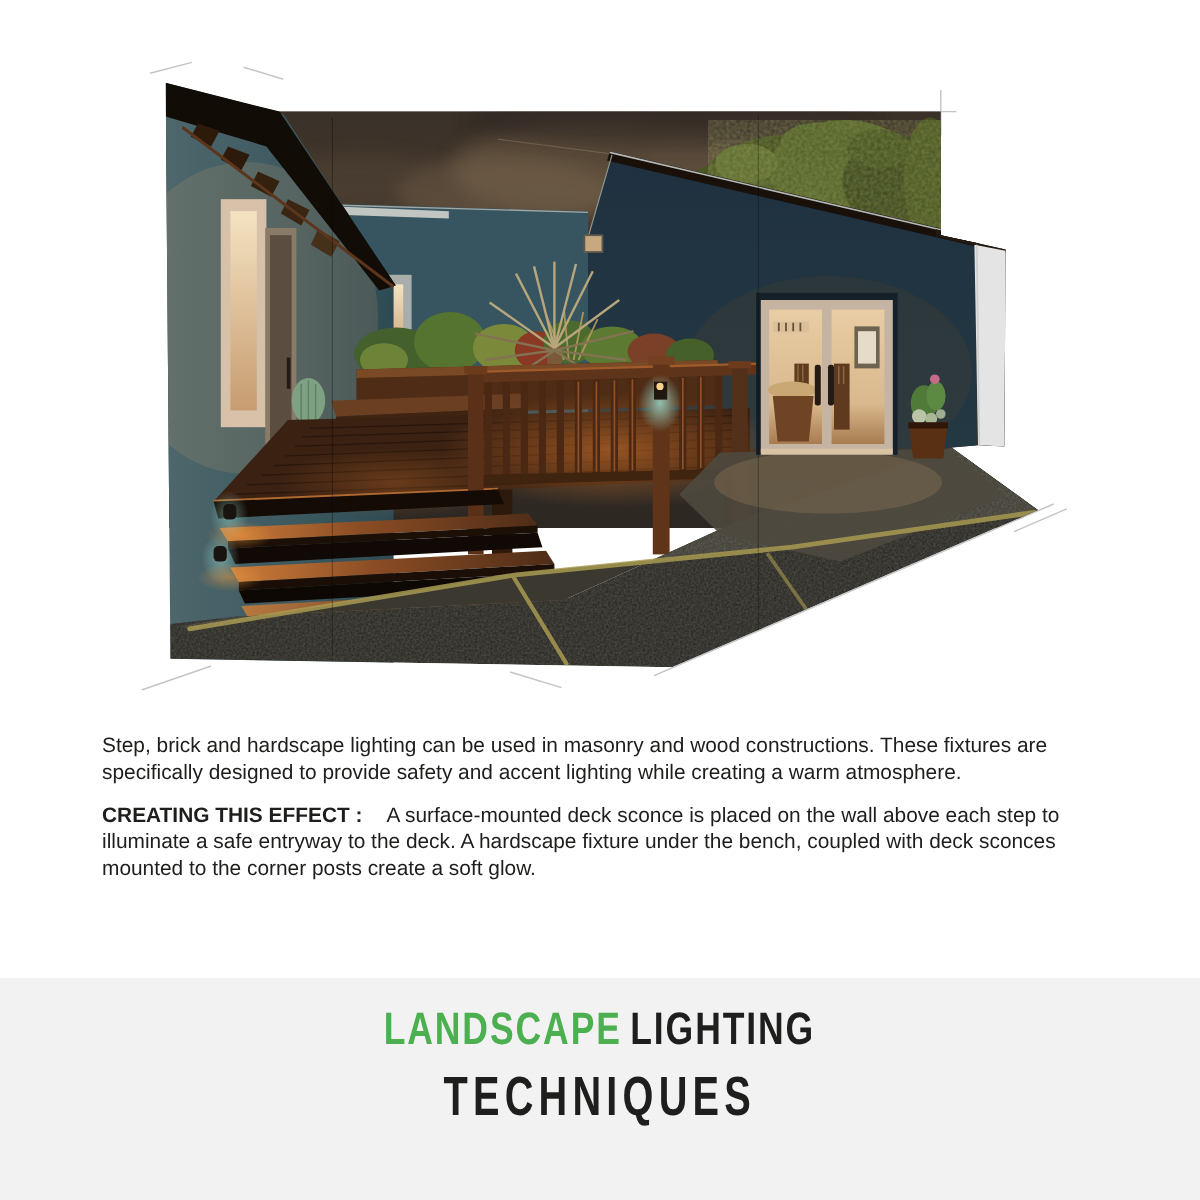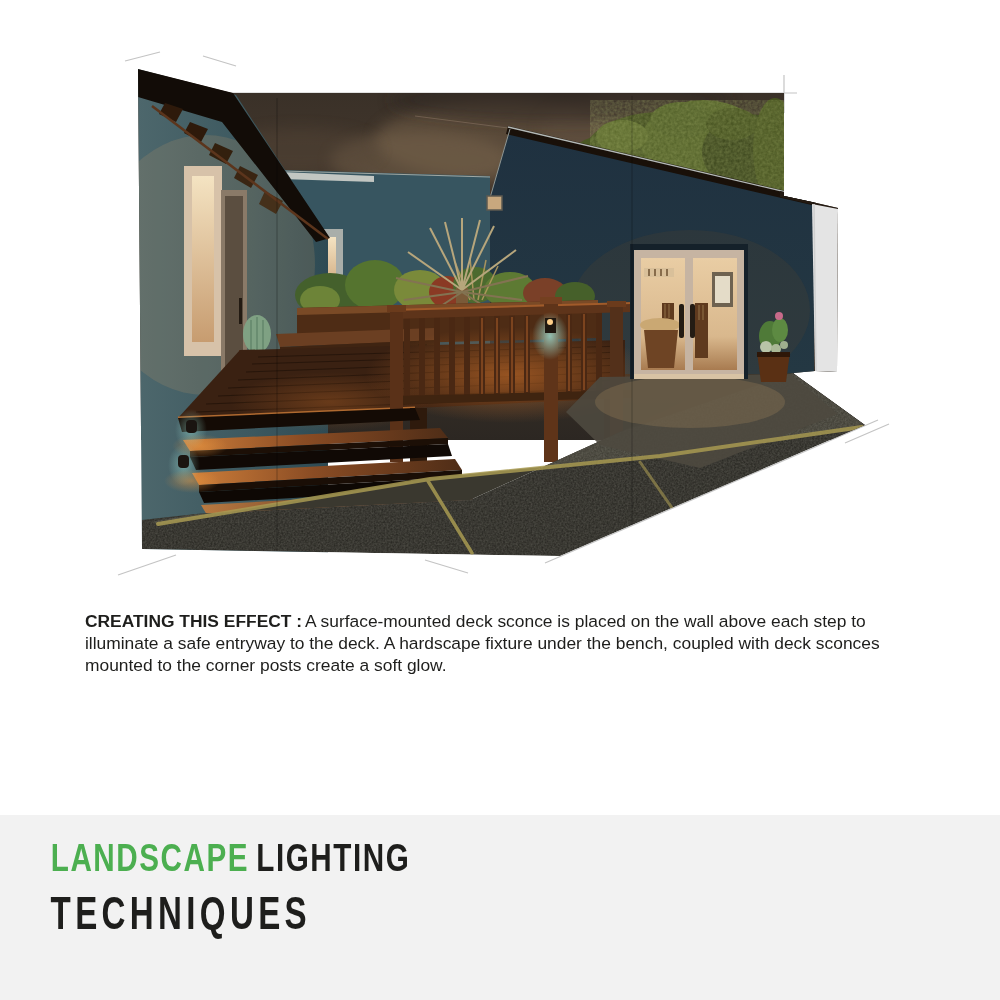--- a/index.html
+++ b/index.html
@@ -12,25 +12,25 @@
   .hero svg { display:block; }
 
   .content { position:absolute; left:85px; top:610px; width:852px; color:var(--text-dark,#1e1e1c); }
   .headline {
     color:var(--accent-green,#4caf50);
     font-size:47px; font-weight:bold; line-height:44px; letter-spacing:1px;
     margin-bottom:12px;
   }
   .condense { display:inline-block; transform:scaleX(.74); transform-origin:left center; white-space:nowrap; }
   .content p { font-size:17.4px; line-height:22px; margin-bottom:14px; }
-  .content p strong { margin-right:3px; }
+  .content p strong { margin-right:20px; }
 
   .footer {
     position:absolute; left:0; top:815px; width:1000px; height:185px;
-    background:var(--footer-background,#f2f2f2); text-align:left;
+    background:var(--footer-background,#f2f2f2); text-align:center;
   }
   .series-line { margin-top:25px; font-size:38px; font-weight:bold; letter-spacing:2px; line-height:36px; }
   .condense-center { display:inline-block; transform:scaleX(.78); transform-origin:center; white-space:nowrap; }
   .condense-center-big { display:inline-block; transform:scaleX(.72); transform-origin:center; white-space:nowrap; }
   .series-accent { color:var(--accent-green,#4caf50); }
   .series-rest { color:var(--text-dark,#1e1e1c); margin-left:9px; }
   .series-title { font-size:46px; font-weight:bold; letter-spacing:6px; color:var(--text-dark,#1e1e1c); line-height:66px; margin-top:4px; }
 </style>
 </head>
 <body>
@@ -389,20 +389,21 @@
 
       <g stroke="#000000" stroke-width="1">
         <line x1="277" y1="98" x2="277" y2="546" opacity="0.28"></line>
         <line x1="632" y1="96" x2="632" y2="556" opacity="0.25"></line>
       </g>
     </g>
   </svg>
   </div>
 
   <div class="content">
+    <p>Step, brick and hardscape lighting can be used in masonry and wood constructions. These fixtures are specifically designed to provide safety and accent lighting while creating a warm atmosphere.</p>
     <p><strong>CREATING THIS EFFECT :</strong><span>A surface-mounted deck sconce is placed on the wall above each step to illuminate a safe entryway to the deck. A hardscape fixture under the bench, coupled with deck sconces mounted to the corner posts create a soft glow.</span></p>
   </div>
 
   <div class="footer">
     <div class="series-line">
       <span class="condense-center"><span class="series-accent">LANDSCAPE</span><span class="series-rest">LIGHTING</span></span>
     </div>
     <div class="series-title">
       <span class="condense-center-big">TECHNIQUES</span>
     </div>

